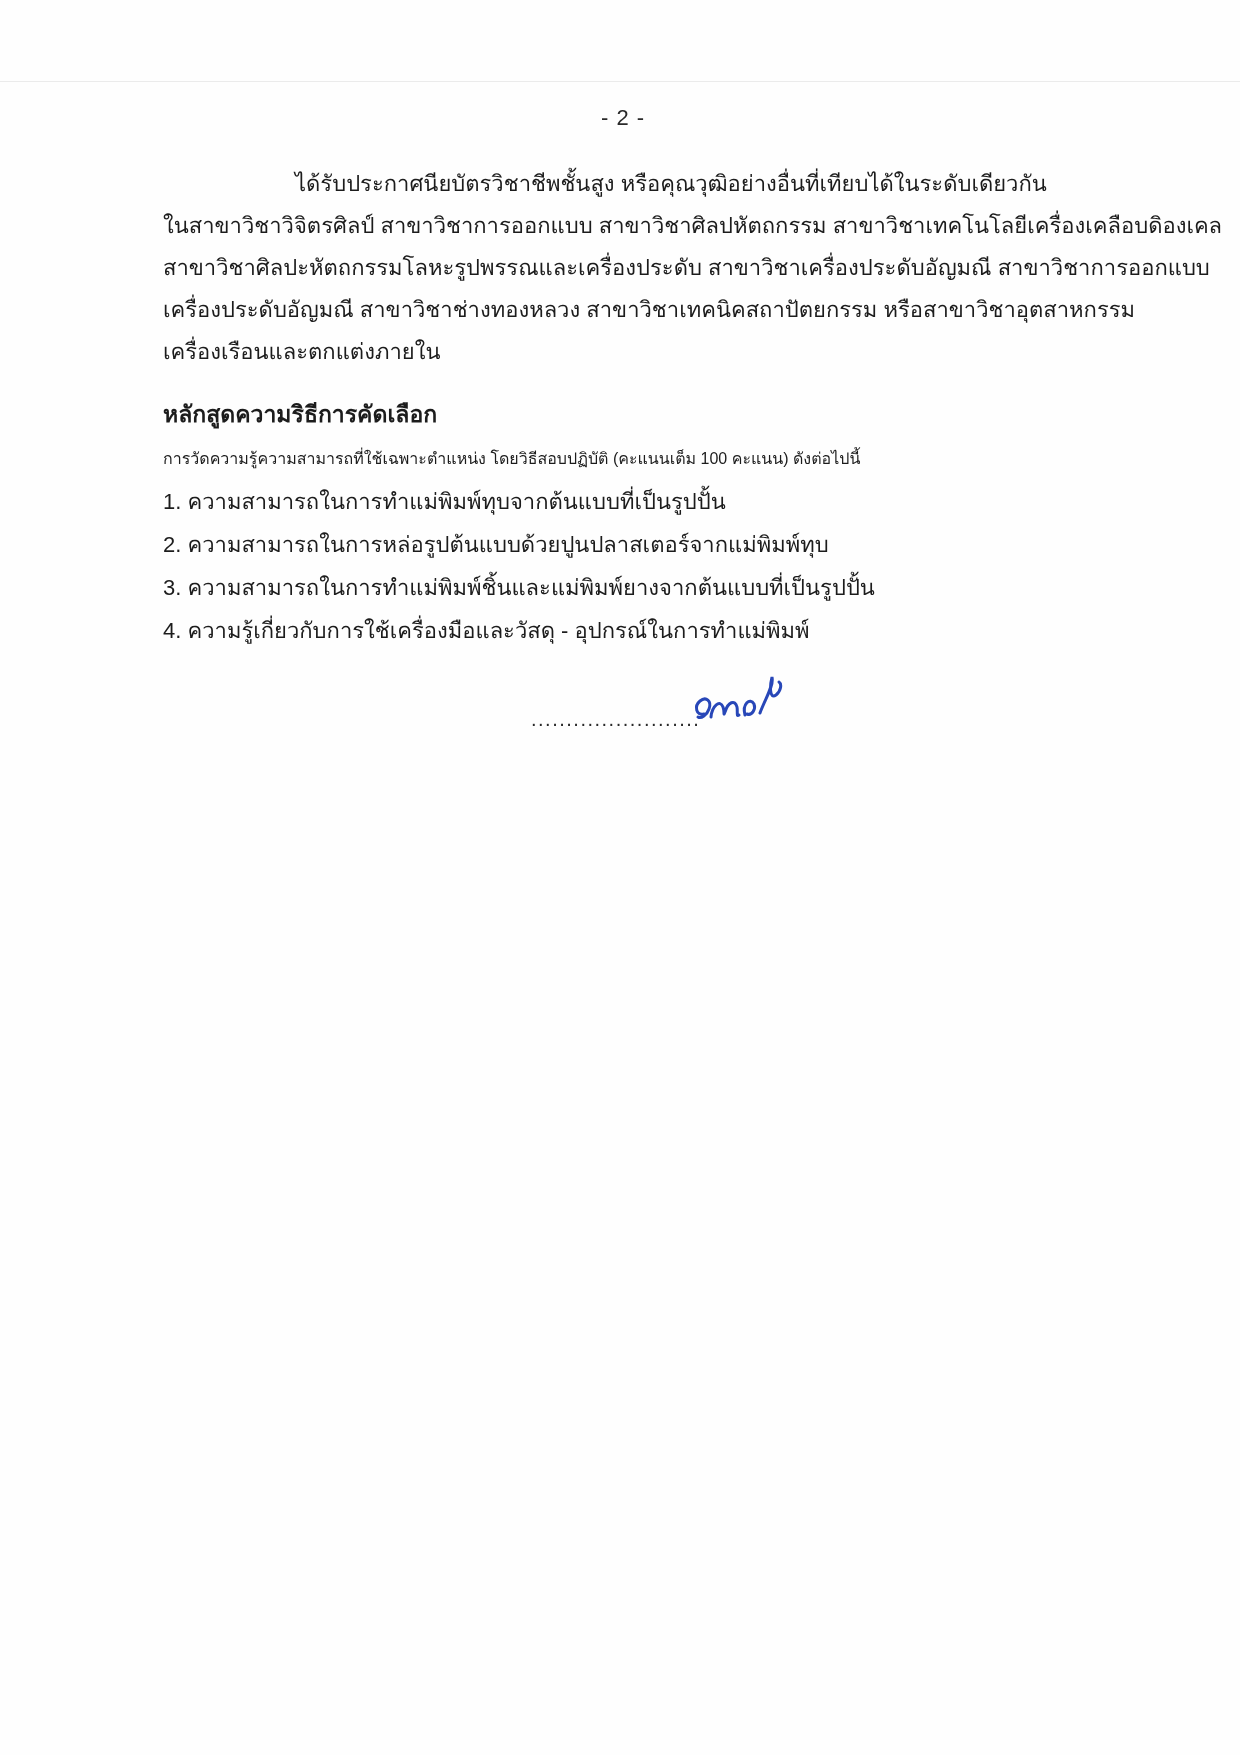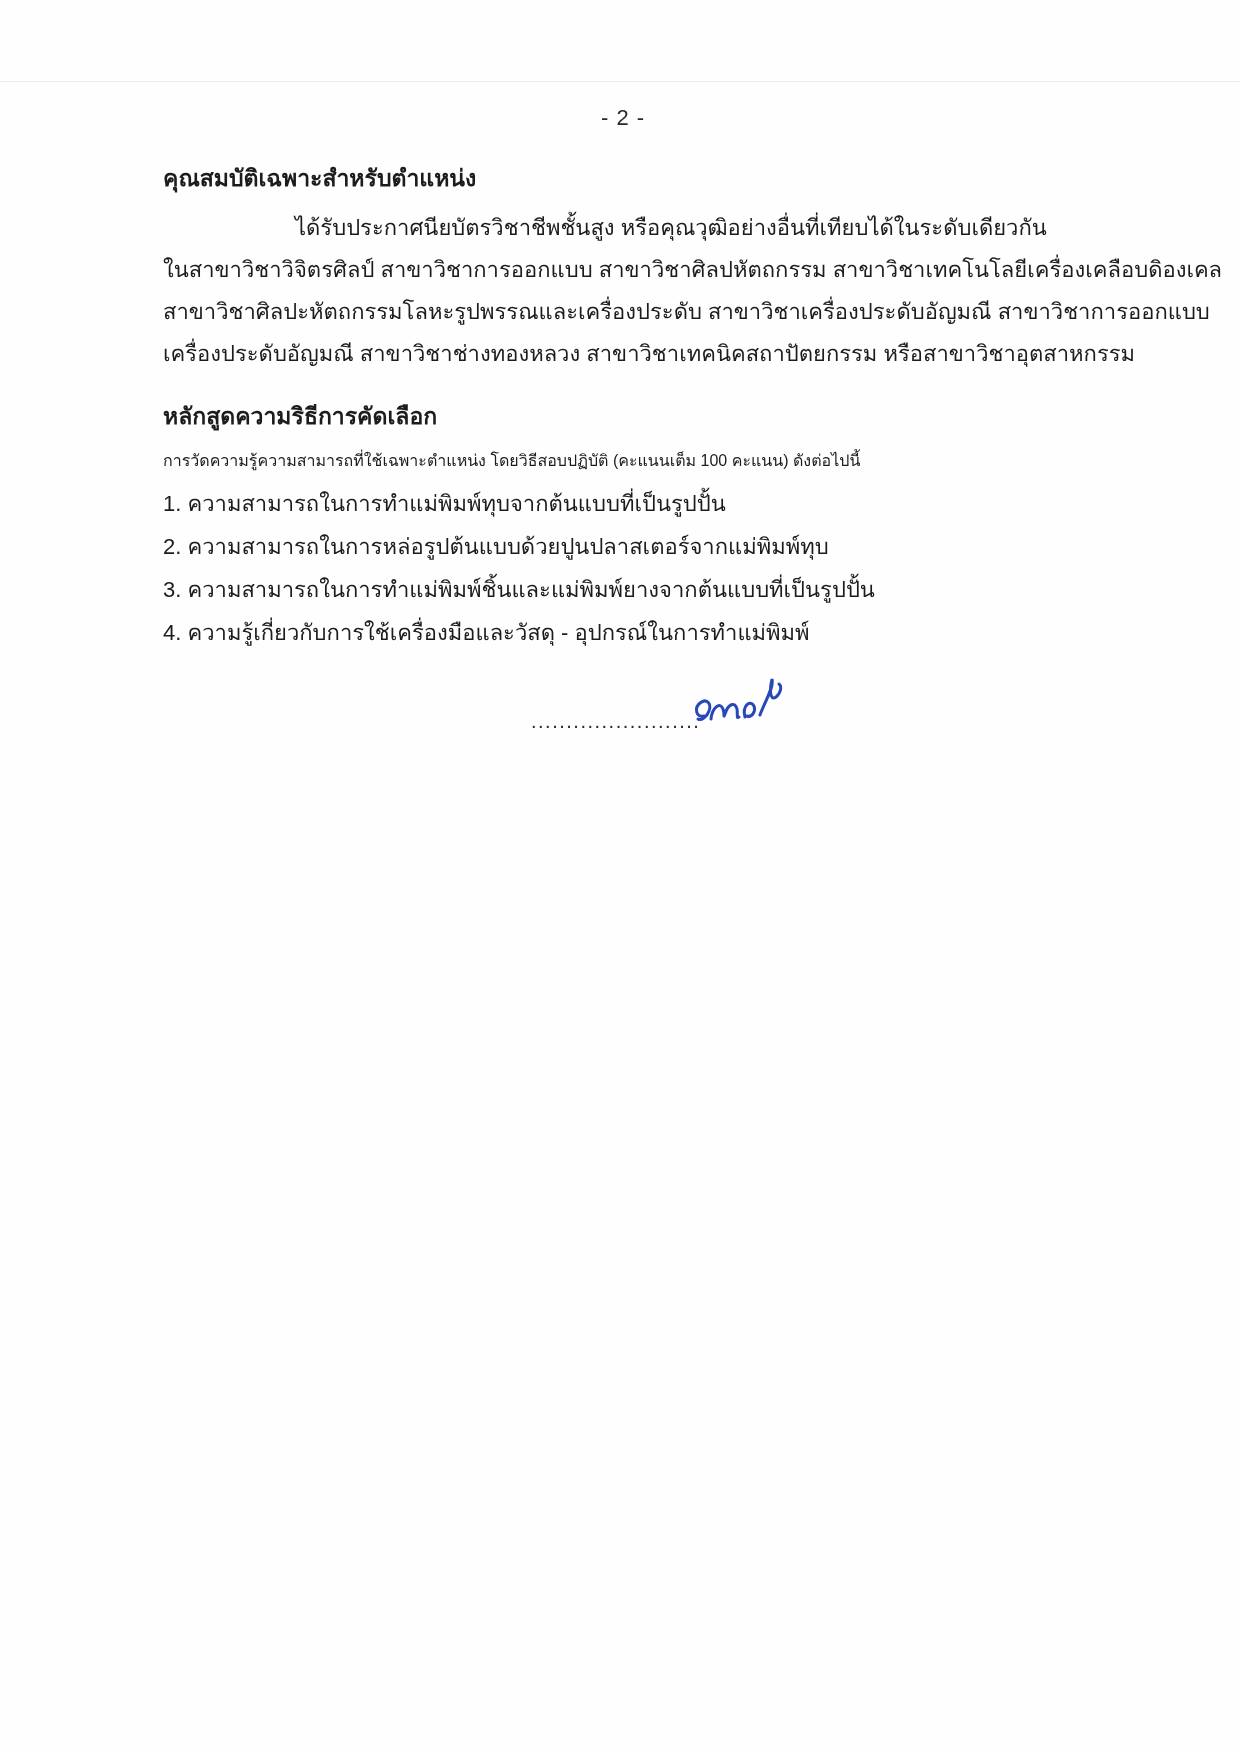--- a/index.html
+++ b/index.html
@@ -90,26 +90,26 @@
 <body>
 
 <div class="page">
   <div class="scan-line"></div>
 
   <div class="content">
 
     <div class="page-number">- 2 -</div>
 
     <div class="section-1">
-      <div class="heading">คุณสมบัติเฉพาะสำหรับตำแหน่ง</div>
       <div class="para">
         <div class="para-line indent">ได้รับประกาศนียบัตรวิชาชีพชั้นสูง หรือคุณวุฒิอย่างอื่นที่เทียบได้ในระดับเดียวกัน</div>
         <div class="para-line">ในสาขาวิชาวิจิตรศิลป์ สาขาวิชาการออกแบบ สาขาวิชาศิลปหัตถกรรม สาขาวิชาเทคโนโลยีเครื่องเคลือบดิองเคล</div>
         <div class="para-line">สาขาวิชาศิลปะหัตถกรรมโลหะรูปพรรณและเครื่องประดับ สาขาวิชาเครื่องประดับอัญมณี สาขาวิชาการออกแบบ</div>
         <div class="para-line">เครื่องประดับอัญมณี สาขาวิชาช่างทองหลวง สาขาวิชาเทคนิคสถาปัตยกรรม หรือสาขาวิชาอุตสาหกรรม</div>
+        <div class="para-line">เครื่องเรือนและตกแต่งภายใน</div>
       </div>
     </div>
 
     <div class="section-2">
       <div class="heading">หลักสูดความริธีการคัดเลือก</div>
       <div class="intro-line">การวัดความรู้ความสามารถที่ใช้เฉพาะตำแหน่ง โดยวิธีสอบปฏิบัติ (คะแนนเต็ม 100 คะแนน) ดังต่อไปนี้</div>
       <div class="list">
         <div class="list-item">1. ความสามารถในการทำแม่พิมพ์ทุบจากต้นแบบที่เป็นรูปปั้น</div>
         <div class="list-item">2. ความสามารถในการหล่อรูปต้นแบบด้วยปูนปลาสเตอร์จากแม่พิมพ์ทุบ</div>
         <div class="list-item">3. ความสามารถในการทำแม่พิมพ์ชิ้นและแม่พิมพ์ยางจากต้นแบบที่เป็นรูปปั้น</div>

